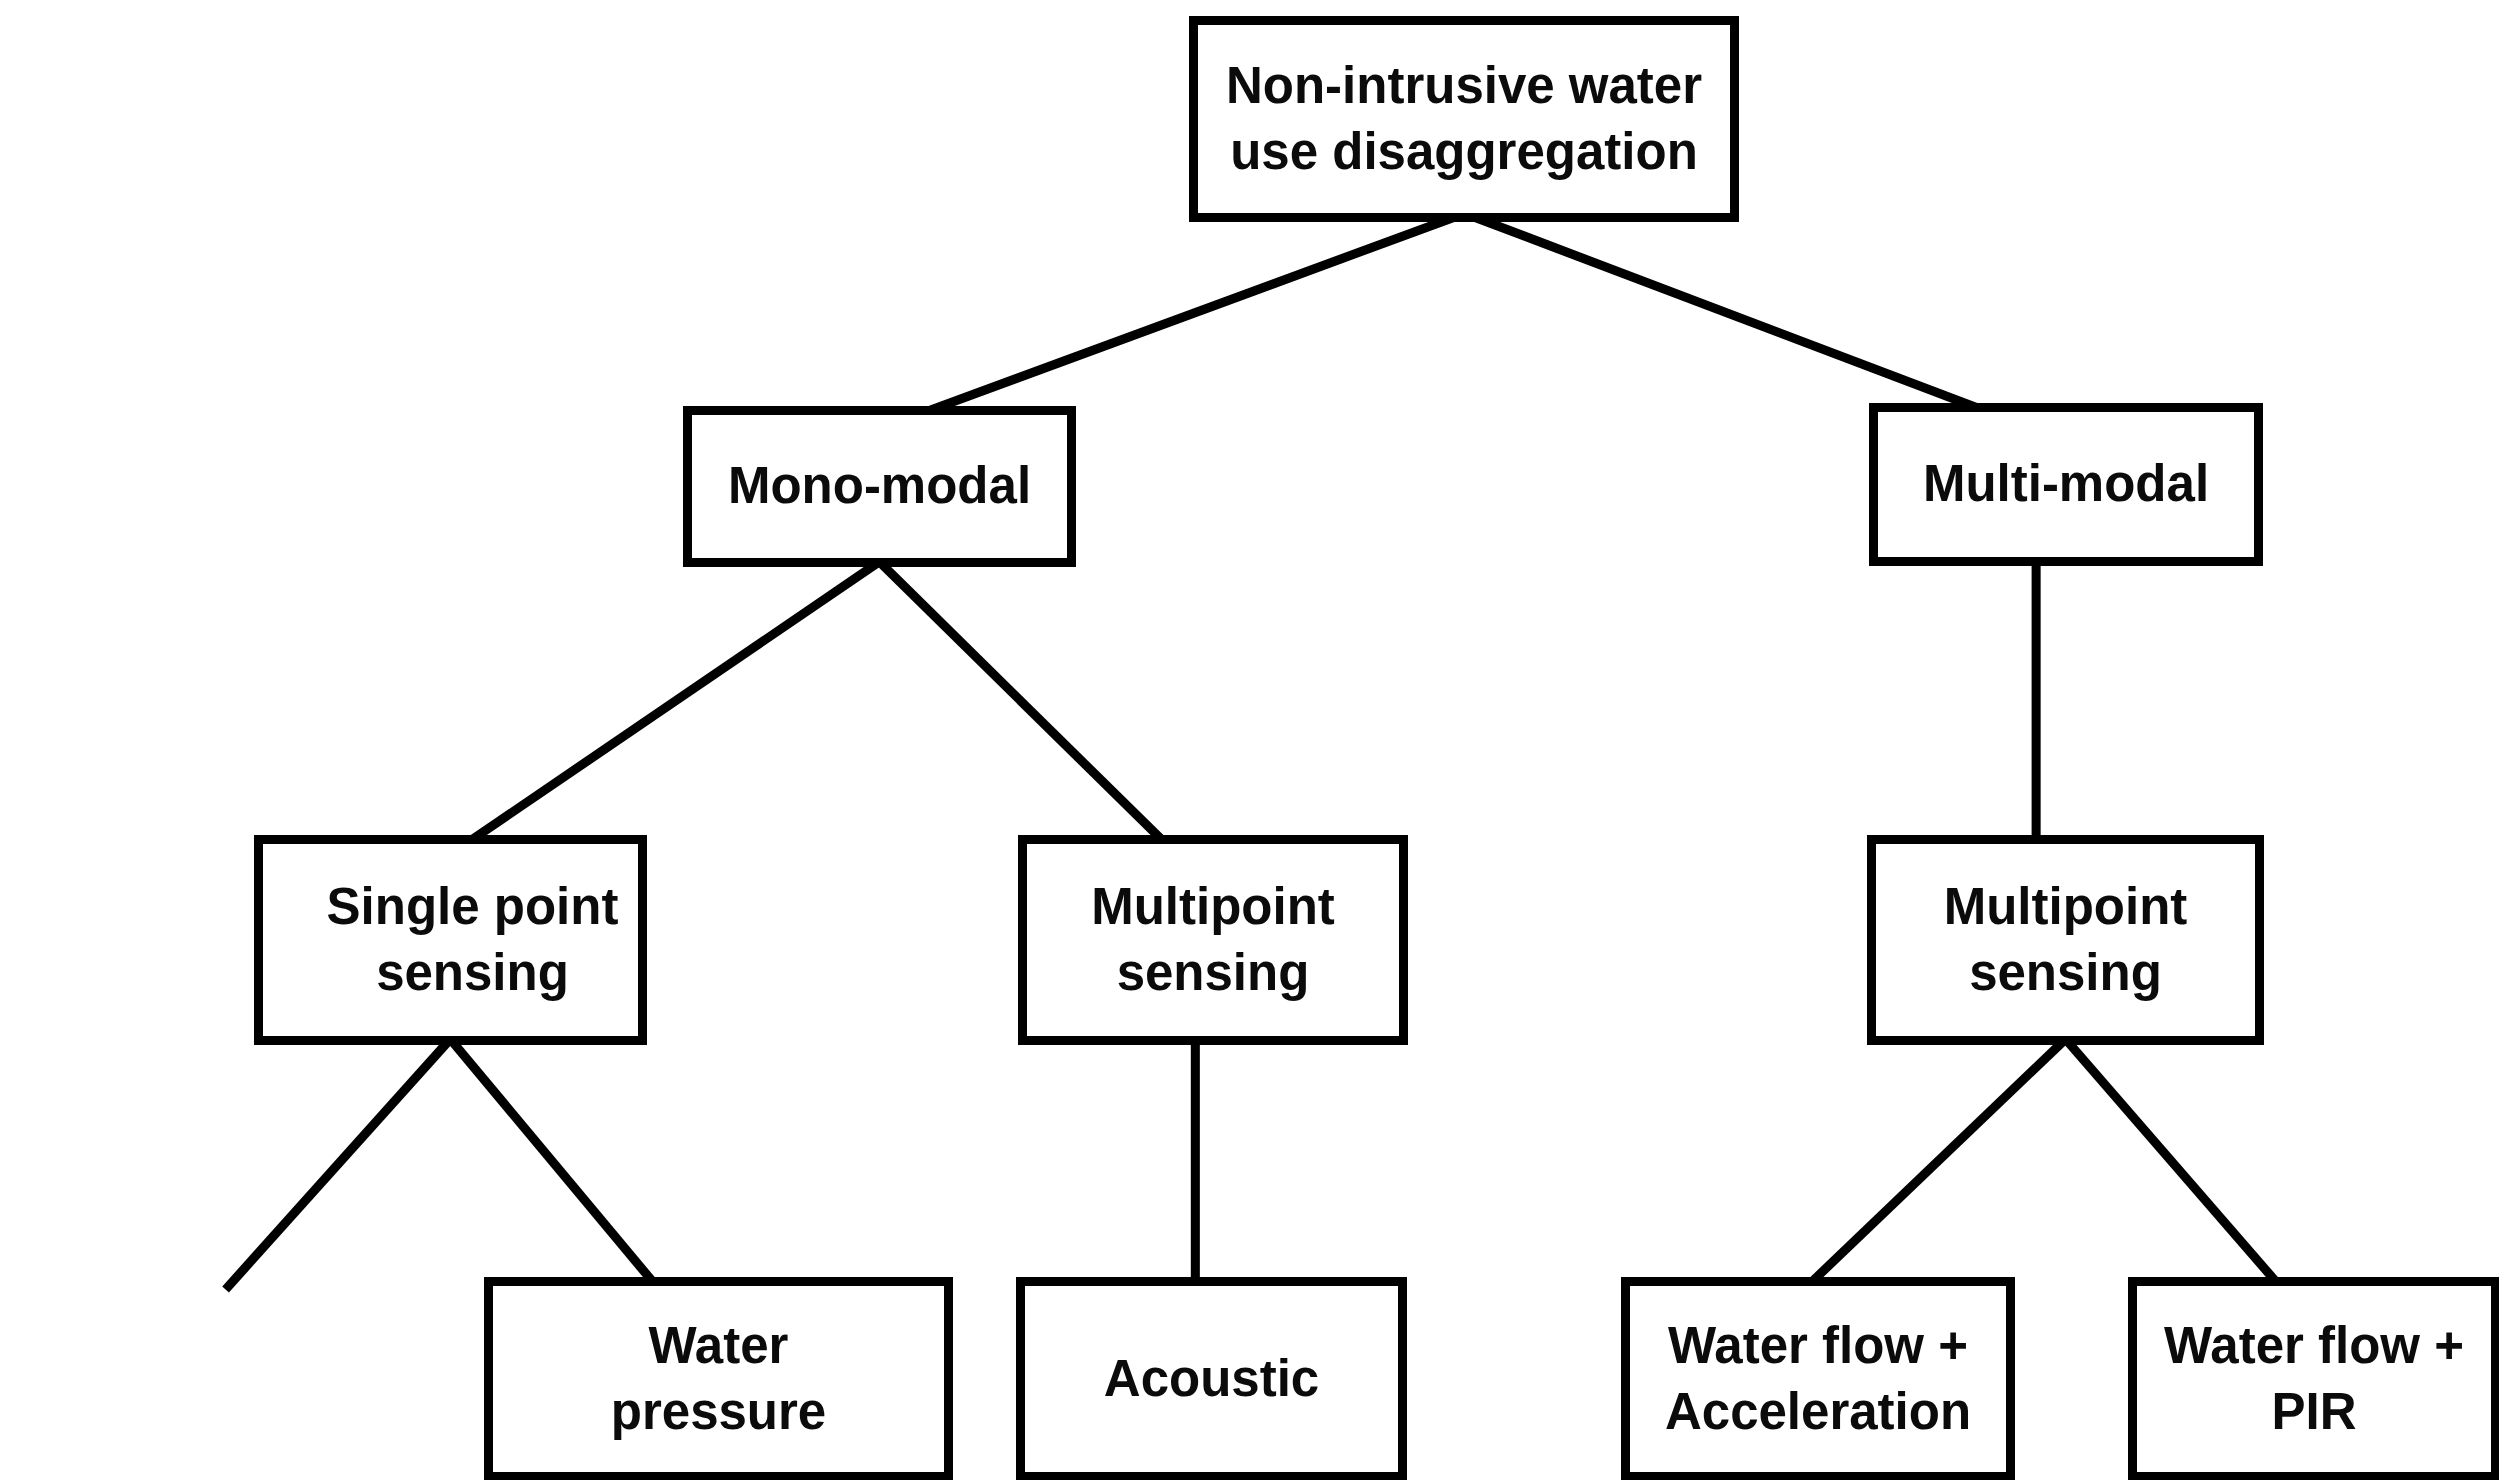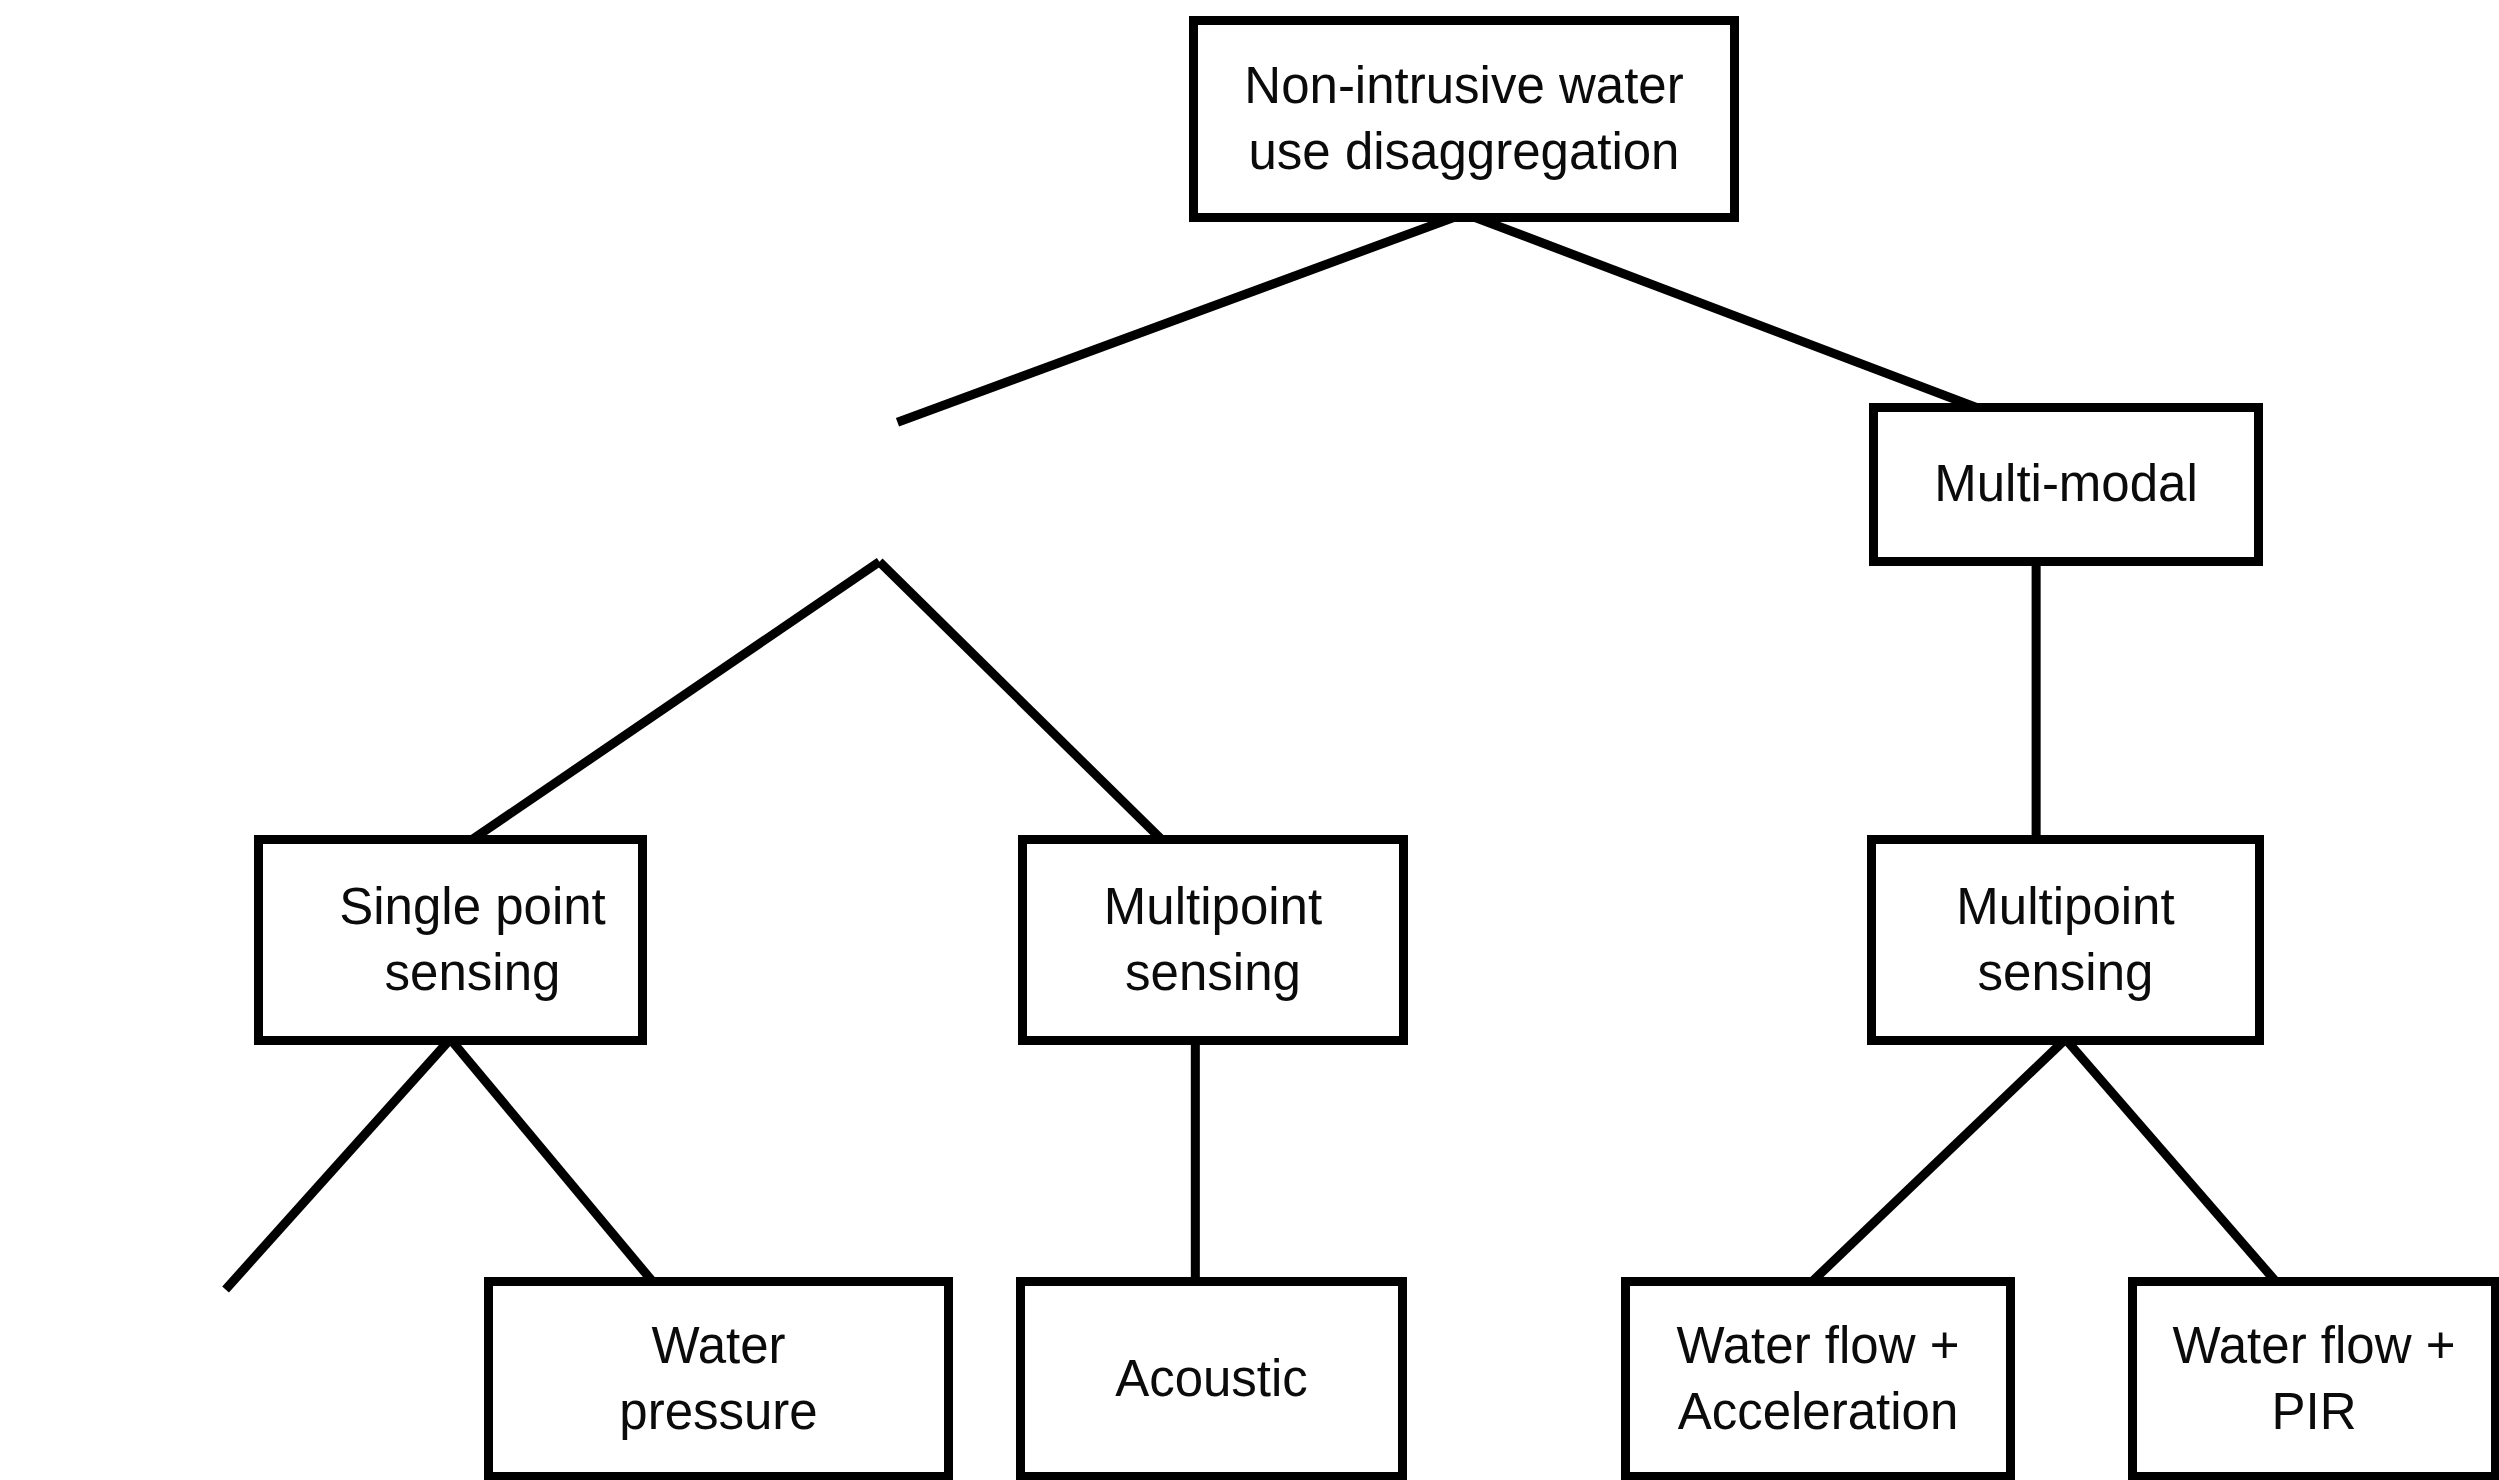--- a/index.html
+++ b/index.html
@@ -28,21 +28,21 @@
   }
   .node {
     position: absolute;
     box-sizing: border-box;
     background: #ffffff;
     border: 9.8px solid #000000;
     display: flex;
     align-items: center;
     justify-content: center;
     text-align: center;
-    font-weight: 400;
+    font-weight: 700;
     font-size: 51px;
     line-height: 1.3;
     color: #0b0b0b;
     white-space: pre-line;
   }
 </style>
 </head>
 <body>
 
 <div class="stage">
@@ -58,20 +58,23 @@
     <line x1="1585" y1="1375" x2="1585" y2="1710"></line>
     <line x1="2739" y1="1378" x2="2392" y2="1710"></line>
     <line x1="2739" y1="1378" x2="3027" y2="1710"></line>
   </svg>
 
   <div class="node" style="left:1189px; top:16px; width:550px; height:206px;">
     <span>Non-intrusive water
 use disaggregation</span>
   </div>
 
+  <div class="node" style="left:683px; top:406px; width:393px; height:161px;">
+    <span>Mono-modal</span>
+  </div>
 
   <div class="node" style="left:1869px; top:403px; width:394px; height:163px;">
     <span>Multi-modal</span>
   </div>
 
   <div class="node" style="left:254px; top:835px; width:393px; height:210px;padding-left:44px;">
     <span>Single point
 sensing</span>
   </div>
 

